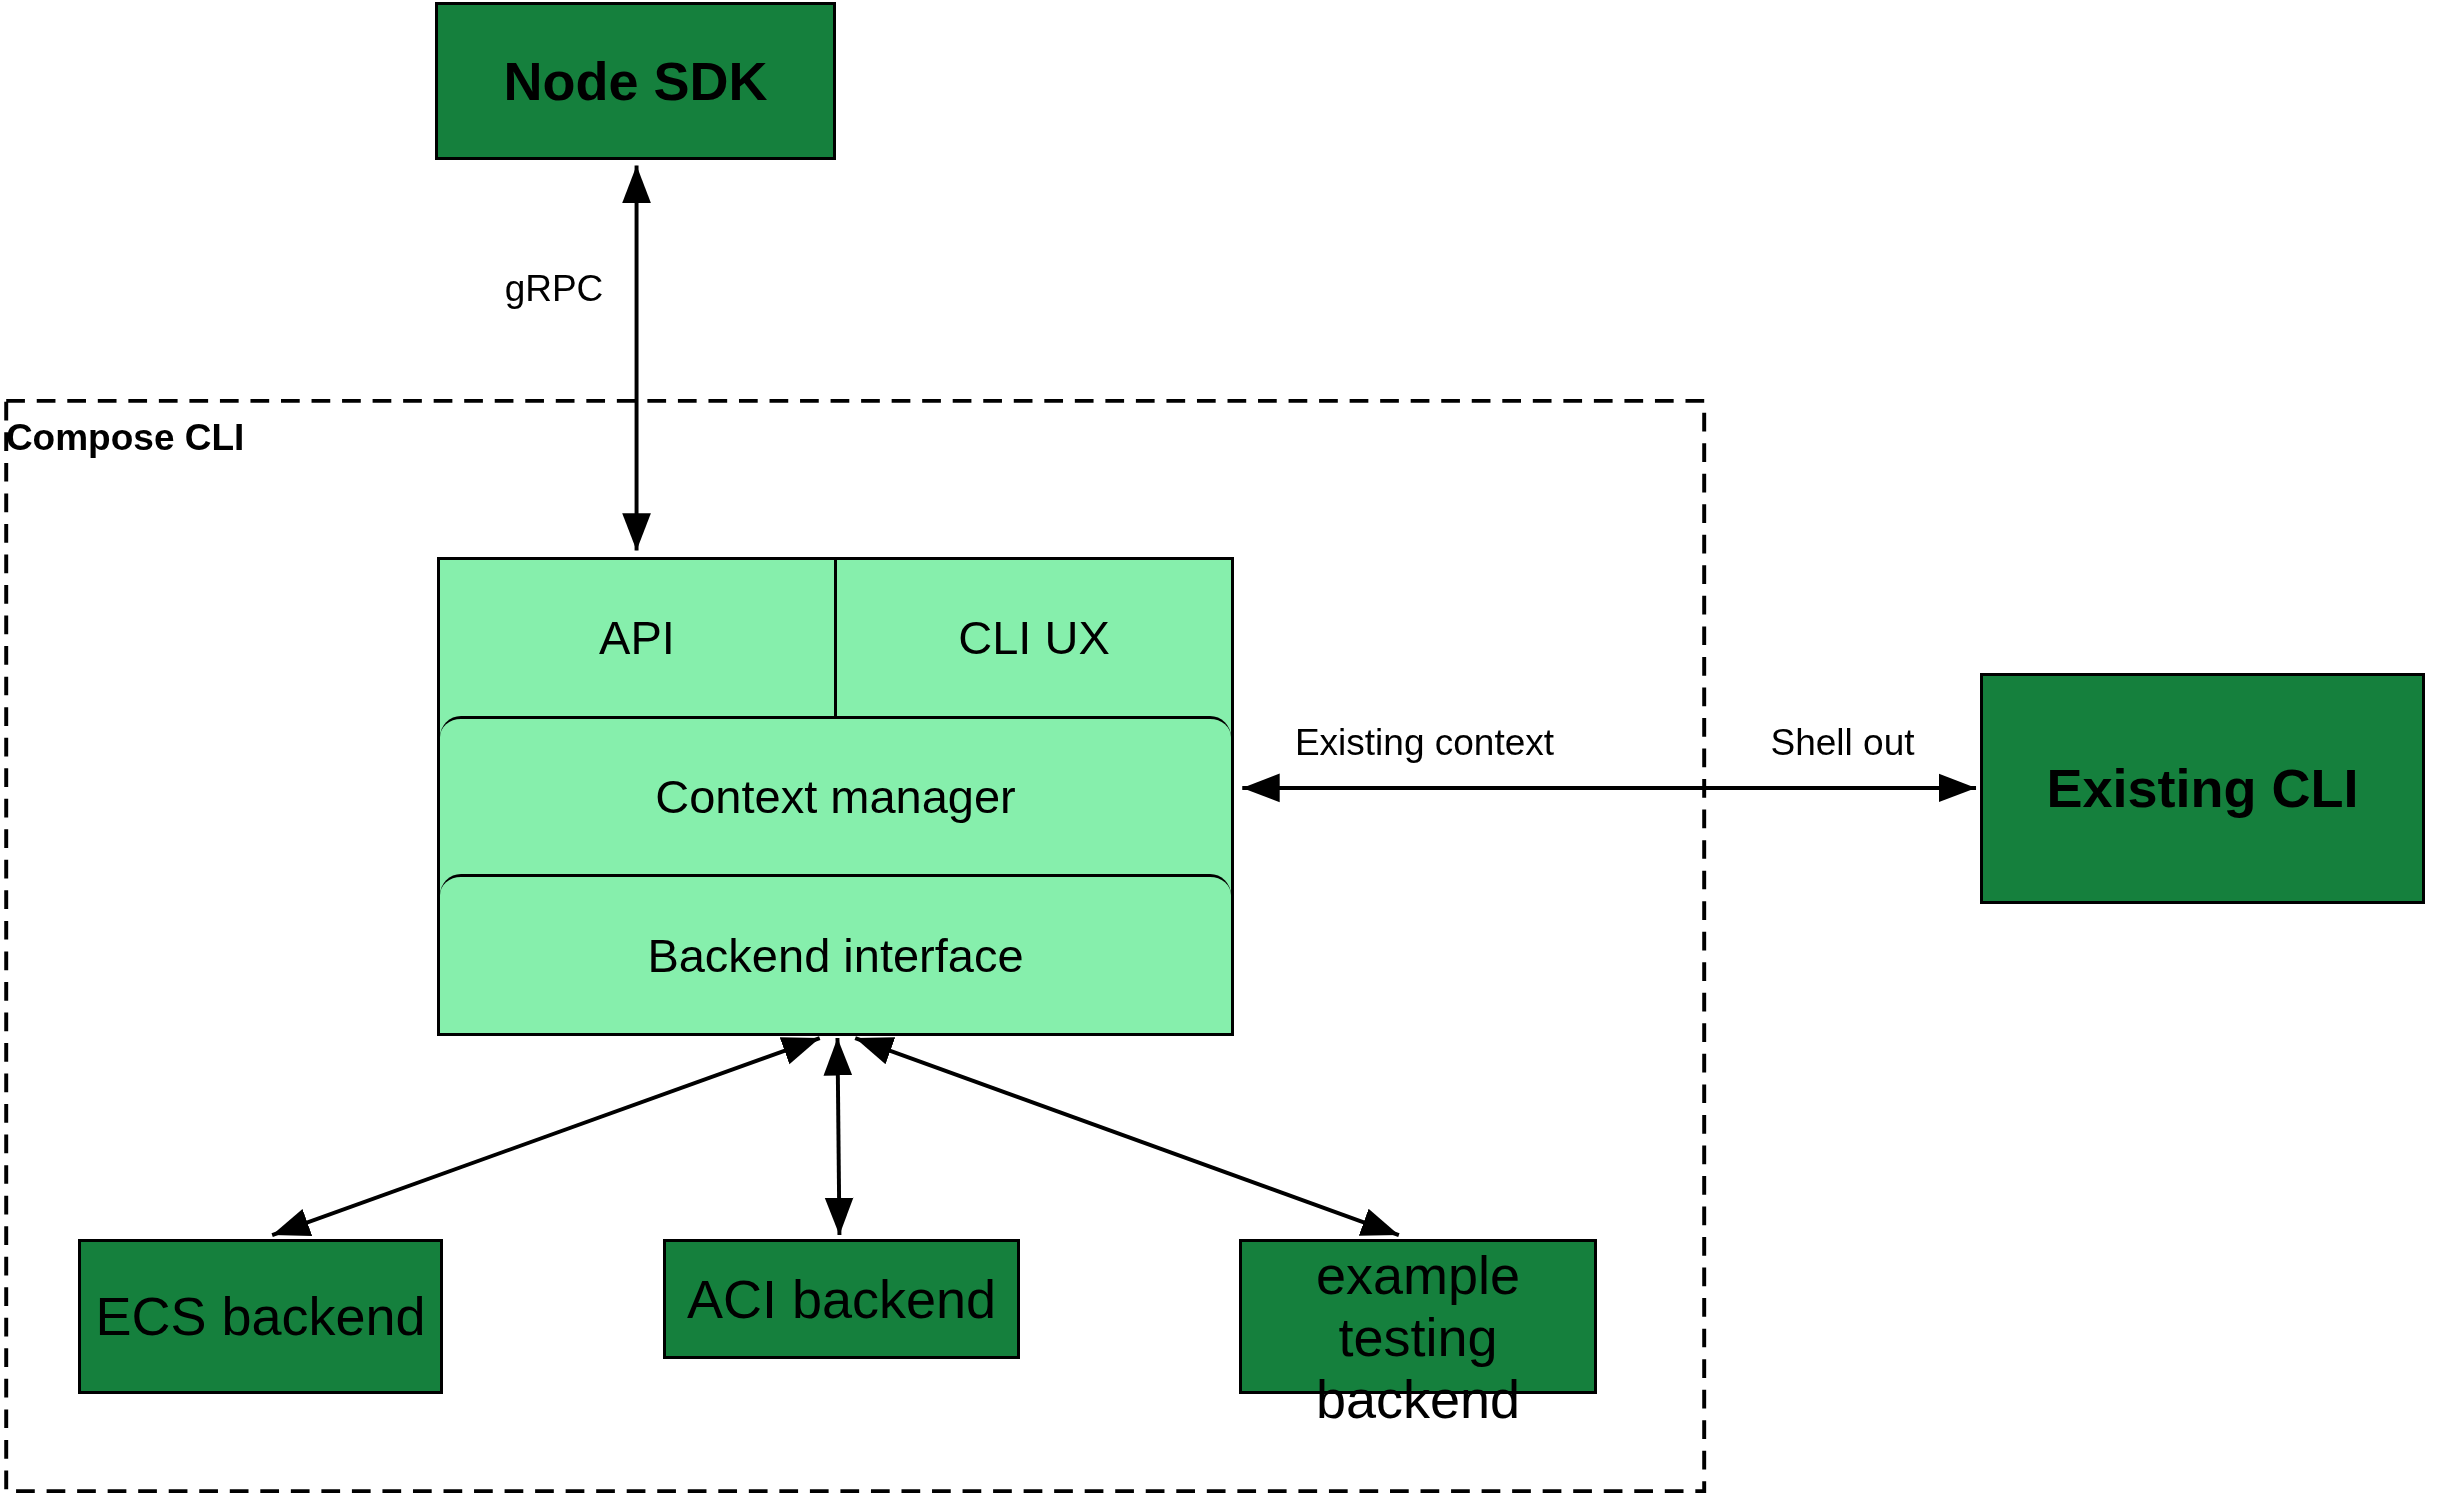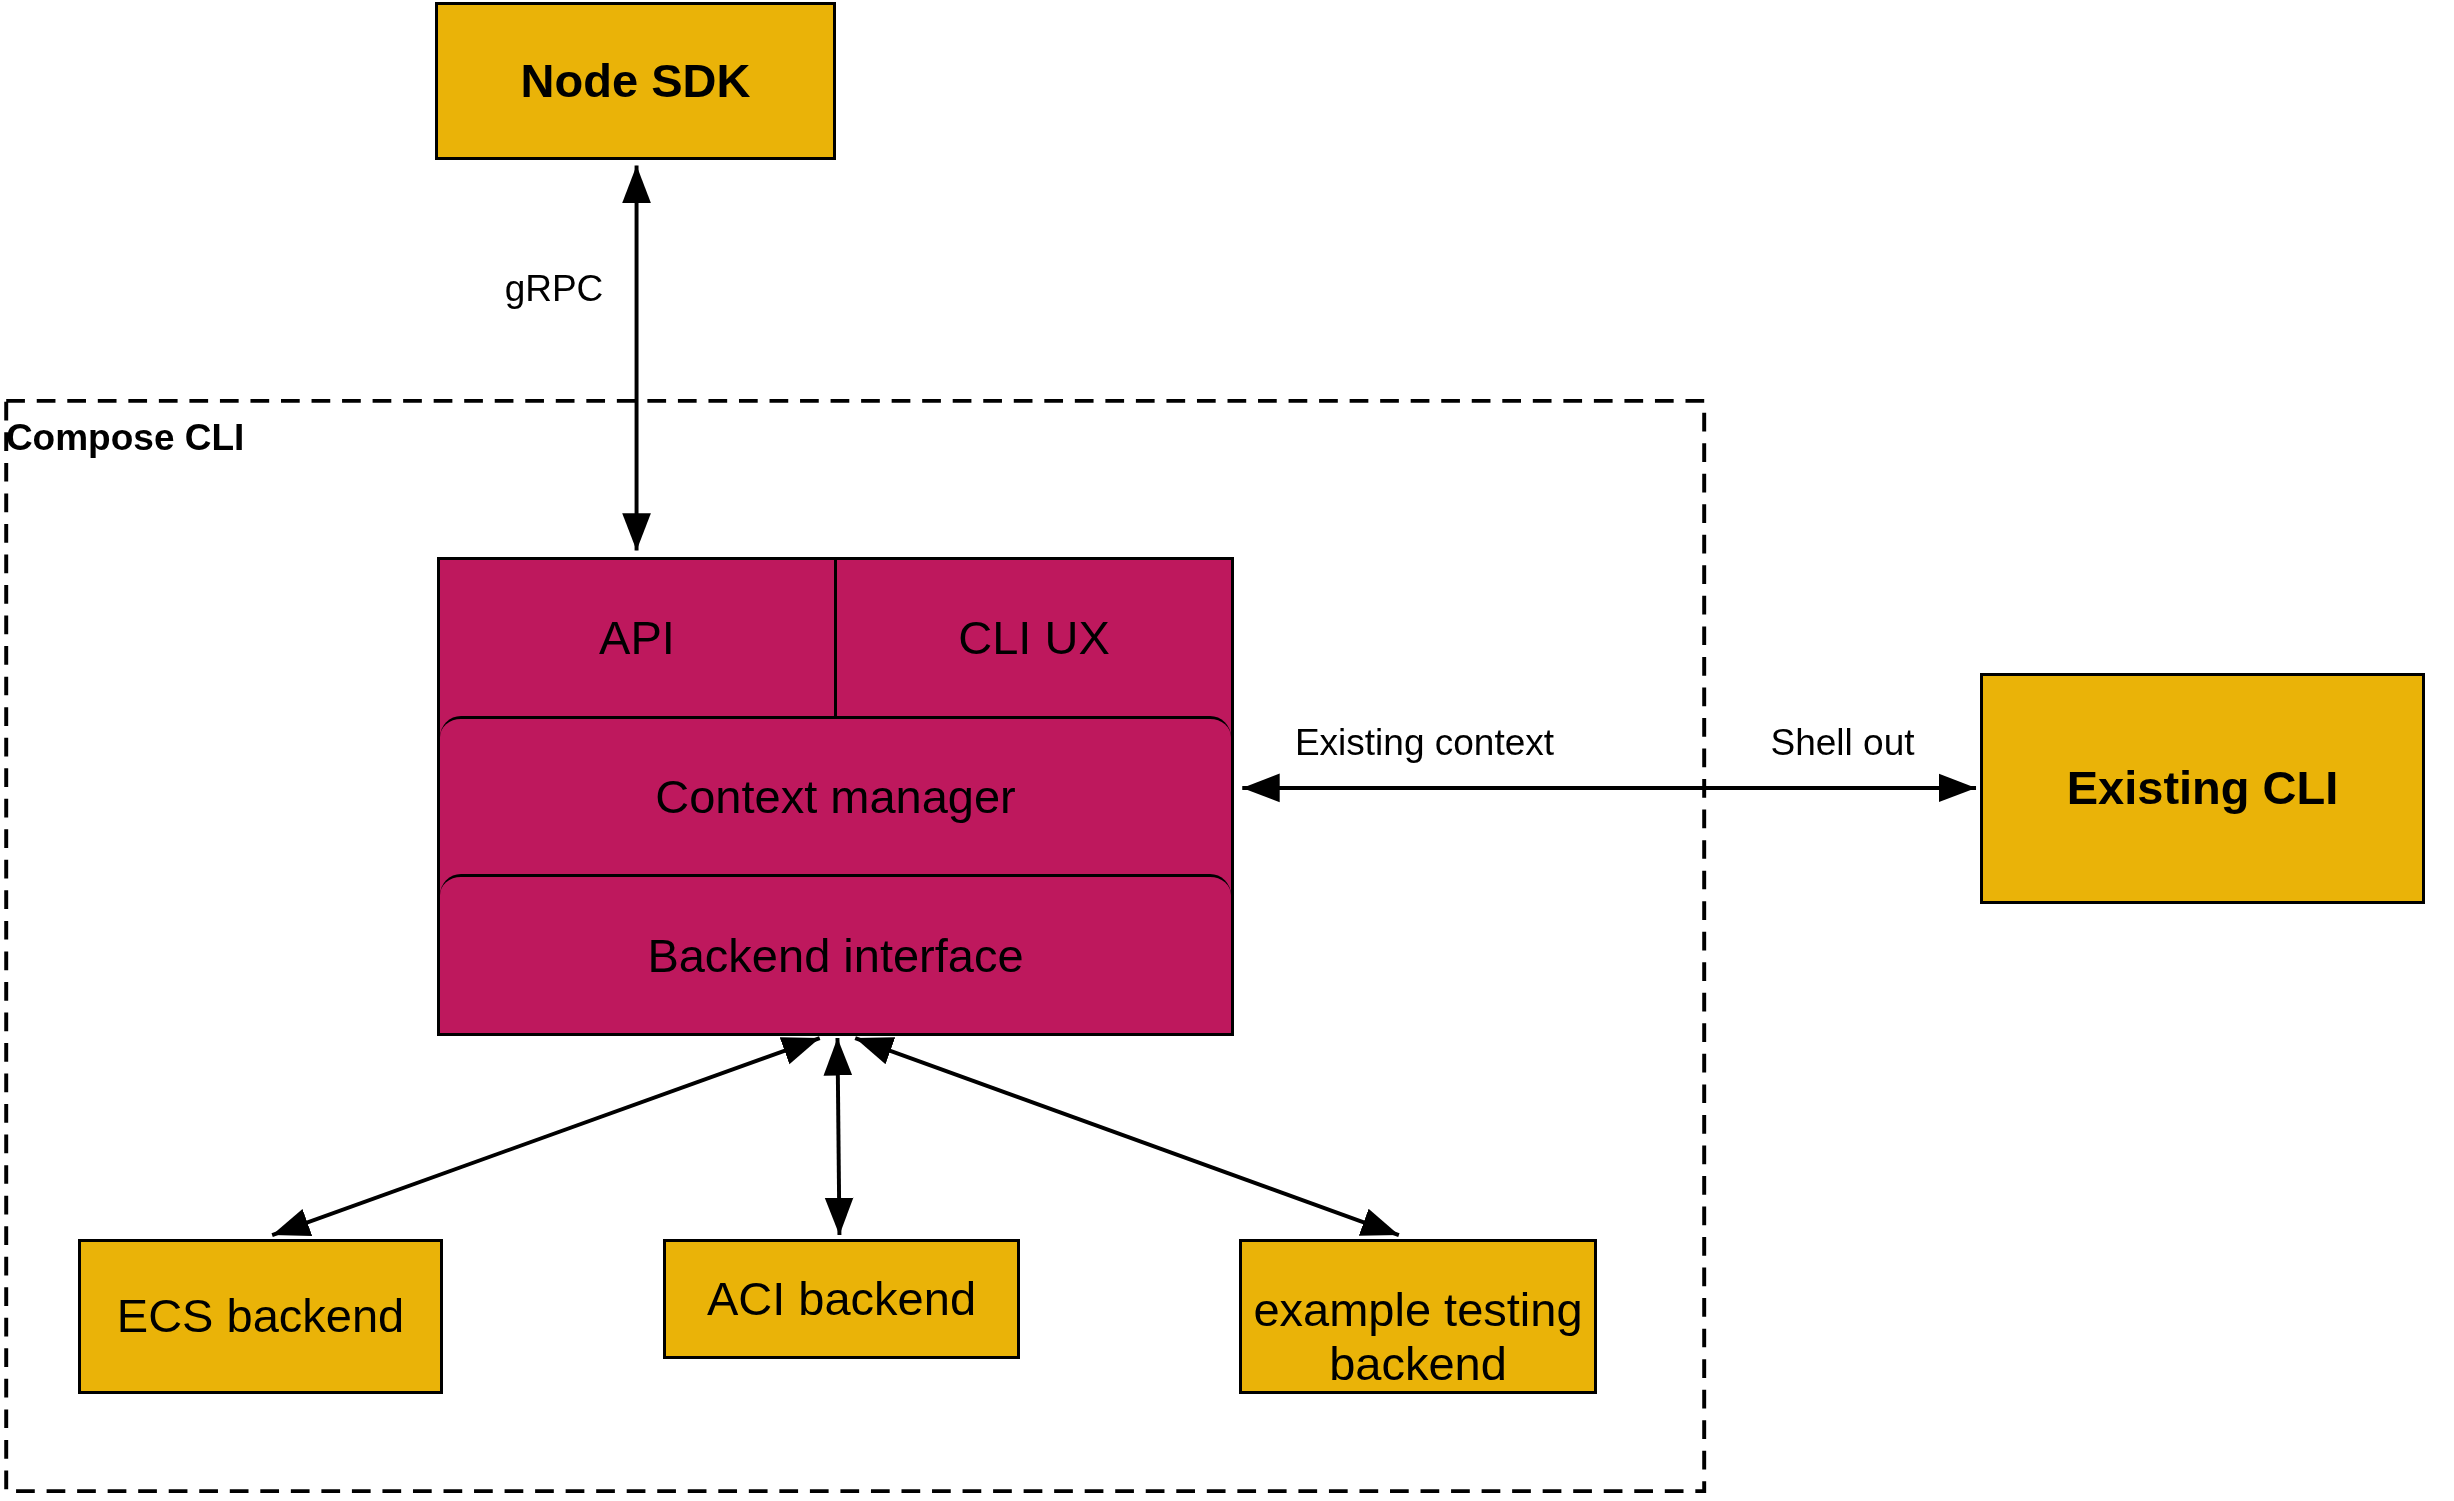--- a/index.html
+++ b/index.html
@@ -13,26 +13,26 @@
     height: 1501px;
     background: #ffffff;
     font-family: "Liberation Sans", sans-serif;
     color: #000000;
     overflow: hidden;
   }
   .box {
     position: absolute;
     box-sizing: border-box;
     border: 3.9px solid #000000;
-    background: #eab308;
+    background: #15803d;
     display: flex;
     align-items: center;
     justify-content: center;
     text-align: center;
-    font-size: 47px;
+    font-size: 54px;
     line-height: 1.15;
   }
   .bold { font-weight: bold; }
   .label {
     position: absolute;
     font-size: 37px;
     line-height: 55px;
     white-space: nowrap;
   }
   .label.center { text-align: center; }
@@ -45,21 +45,21 @@
 
   
   .compose-label { left: 5.9px; top: 410px; font-weight: bold; }
 
   
   .stack {
     position: absolute;
     box-sizing: border-box;
     left: 437px; top: 557px; width: 797px; height: 479px;
     border: 3.9px solid #000000;
-    background: #be185d;
+    background: #86efac;
     display: flex;
     flex-direction: column;
   }
   .stack-row {
     flex: 1 1 0;
     display: flex;
     align-items: stretch;
     font-size: 47px;
   }
   .stack-row + .stack-row { border-top: 3.9px solid #000000; border-radius: 21px; }

